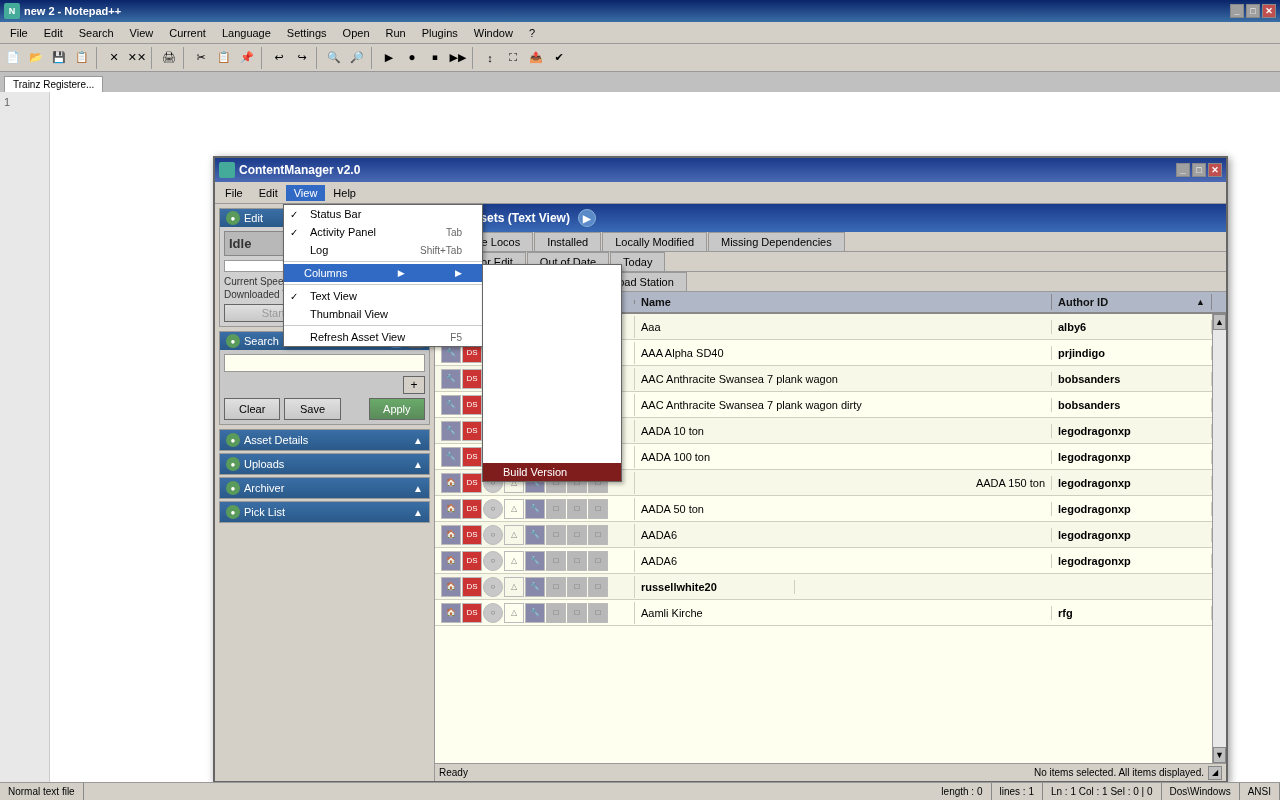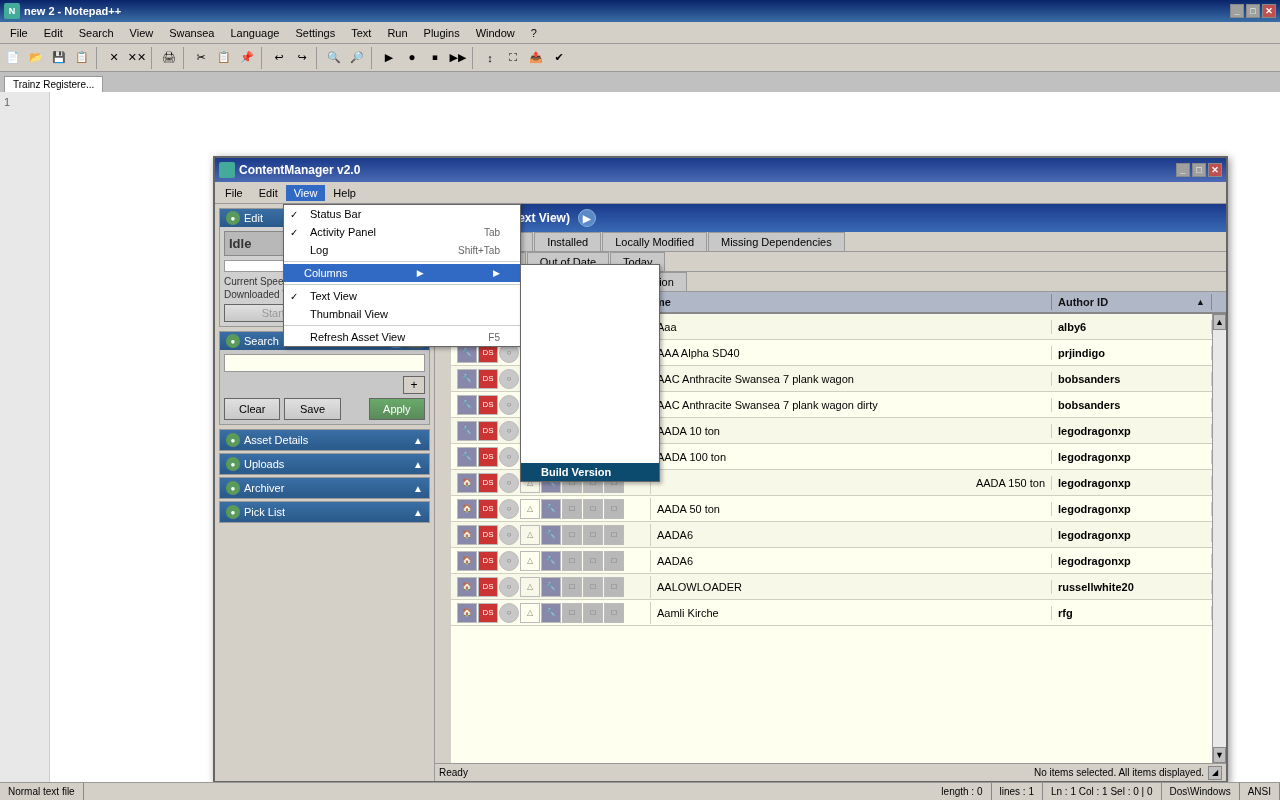--- a/index.html
+++ b/index.html
@@ -65,21 +65,21 @@
     .dropdown-item.highlighted { background: #316ac5; color: white; }
     .dropdown-item.has-arrow::after { content: '▶'; margin-left: auto; font-size: 9px; }
     .dropdown-item.checked::before { content: '✓'; margin-left: -14px; width: 14px; font-size: 10px; }
     .dropdown-item.unchecked::before { content: ''; margin-left: -14px; width: 14px; }
     .dropdown-sep { border-top: 1px solid #ccc; margin: 2px 0; }
     .dropdown-shortcut { margin-left: auto; color: #666; font-size: 10px; padding-left: 20px; }
 
     
     .submenu { position: absolute; left: 100%; top: 0; background: white; border: 1px solid #666; box-shadow: 2px 2px 4px rgba(0,0,0,0.3); z-index: 1001; min-width: 140px; }
     .submenu-item { padding: 3px 20px; cursor: pointer; font-size: 11px; display: flex; align-items: center; gap: 6px; white-space: nowrap; }
-    .submenu-item.highlighted { background: #0c4a6e; color: white; font-weight: bold; }
+    .submenu-item.highlighted { background: #7f1d1d; color: white; }
     .submenu-item.checked::before { content: '✓'; margin-left: -14px; width: 14px; font-size: 10px; }
     .submenu-item.unchecked::before { content: ''; margin-left: -14px; width: 14px; }
 
     .npp-left-gutter { width: 50px; background: #e8e8e8; border-right: 1px solid #ccc; display: flex; flex-direction: column; padding: 4px 4px; font-size: 11px; color: #666; }
     .editor-text-area { flex: 1; padding: 4px; font-family: monospace; font-size: 11px; }
 
     
     .npp-status { background: #d4d0c8; border-top: 1px solid #999; height: 18px; display: flex; align-items: center; font-size: 10px; }
     .npp-status-section { padding: 0 8px; border-right: 1px solid #888; height: 100%; display: flex; align-items: center; }
     .npp-status-fill { flex: 1; }
@@ -97,24 +97,24 @@
       <div style="width:14px;height:14px;background:#a0a0a0;border:1px solid #888;display:flex;align-items:center;justify-content:center;cursor:pointer;color:white;font-size:9px;">□</div>
       <div style="width:14px;height:14px;background:#c05050;border:1px solid #888;display:flex;align-items:center;justify-content:center;cursor:pointer;color:white;font-size:9px;">✕</div>
     </div>
   </div>
 
   <div class="npp-menu-bar">
     <span class="npp-menu-item">File</span>
     <span class="npp-menu-item">Edit</span>
     <span class="npp-menu-item">Search</span>
     <span class="npp-menu-item">View</span>
-    <span class="npp-menu-item">Swansea</span>
+    <span class="npp-menu-item">Current</span>
     <span class="npp-menu-item">Language</span>
     <span class="npp-menu-item">Settings</span>
-    <span class="npp-menu-item">Text</span>
+    <span class="npp-menu-item">Open</span>
     <span class="npp-menu-item">Run</span>
     <span class="npp-menu-item">Plugins</span>
     <span class="npp-menu-item">Window</span>
     <span class="npp-menu-item">?</span>
   </div>
 
   <div class="npp-toolbar">
     <div class="tb-btn">📄</div>
     <div class="tb-btn">📂</div>
     <div class="tb-btn">💾</div>
@@ -170,21 +170,21 @@
           <div class="cm-win-btn close">✕</div>
         </div>
       </div>
 
       <div class="cm-menu-bar" style="position:relative;">
         <span class="cm-menu-item">File</span>
         <span class="cm-menu-item">Edit</span>
         <span class="cm-menu-item active" style="background:#316ac5;color:white;">View</span>
         <span class="cm-menu-item">Help</span>
 
-        <div class="dropdown-menu" style="position:absolute;top:22px;left:68px;width:238px;">
+        <div class="dropdown-menu" style="position:absolute;top:22px;left:68px;width:200px;">
           <div class="dropdown-item checked">
             <span>Status Bar</span>
           </div>
           <div class="dropdown-item checked" style="display:flex;justify-content:space-between;">
             <span>Activity Panel</span>
             <span class="dropdown-shortcut">Tab</span>
           </div>
           <div class="dropdown-item unchecked" style="display:flex;justify-content:space-between;">
             <span>Log</span>
             <span class="dropdown-shortcut">Shift+Tab</span>
@@ -331,21 +331,21 @@
               <div class="th name-col" style="flex:1;">
                 <span>Name</span>
               </div>
               <div class="th author-col" style="width:160px;min-width:160px;">
                 <span>Author ID</span>
                 <span class="th-sort">▲</span>
               </div>
               <div style="width:14px;background:#b0b8c8;"></div>
             </div>
 
-            <div style="flex:1;overflow-y:hidden;display:flex;margin-left:16px;">
+            <div style="flex:1;overflow-y:hidden;display:flex;">
               <div style="flex:1;overflow-y:auto;background:#fffff0;" id="table-body">
               <div class="table-row even">
                     <div class="td icons-col" style="width: 200px; min-width: 200px; display: flex; align-items: center; gap: 1px;">
                       <span style="width: 20px; height: 20px; background: rgb(136, 136, 170); color: white; border: 1px solid rgb(187, 187, 187); display: inline-flex; align-items: center; justify-content: center; font-size: 8px; flex-shrink: 0;">🔧</span>
                       <span style="width: 20px; height: 20px; background: rgb(204, 51, 51); color: white; border: 1px solid rgb(187, 187, 187); display: inline-flex; align-items: center; justify-content: center; font-size: 8px; flex-shrink: 0;">DS</span>
                       <span style="width: 20px; height: 20px; background: rgb(200, 200, 200); color: rgb(102, 102, 102); border: 1px solid rgb(187, 187, 187); display: inline-flex; align-items: center; justify-content: center; font-size: 8px; flex-shrink: 0; border-radius: 10px;">○</span>
                       <span style="width: 20px; height: 20px; background: transparent; color: rgb(136, 136, 136); border: 1px solid rgb(187, 187, 187); display: inline-flex; align-items: center; justify-content: center; font-size: 8px; flex-shrink: 0;">△</span>
                       <span style="width: 20px; height: 20px; background: rgb(136, 136, 170); color: white; border: 1px solid rgb(187, 187, 187); display: inline-flex; align-items: center; justify-content: center; font-size: 8px; flex-shrink: 0;">🔧</span>
                       <span style="width: 20px; height: 20px; background: rgb(184, 184, 184); color: rgb(102, 102, 102); border: 1px solid rgb(187, 187, 187); display: inline-flex; align-items: center; justify-content: center; font-size: 8px; flex-shrink: 0;">□</span>
                       <span style="width: 20px; height: 20px; background: rgb(184, 184, 184); color: rgb(102, 102, 102); border: 1px solid rgb(187, 187, 187); display: inline-flex; align-items: center; justify-content: center; font-size: 8px; flex-shrink: 0;">□</span>
@@ -484,21 +484,20 @@
                     <div class="td icons-col" style="width: 200px; min-width: 200px; display: flex; align-items: center; gap: 1px;">
                       <span style="width: 20px; height: 20px; background: rgb(136, 136, 170); color: white; border: 1px solid rgb(187, 187, 187); display: inline-flex; align-items: center; justify-content: center; font-size: 8px; flex-shrink: 0;">🏠</span>
                       <span style="width: 20px; height: 20px; background: rgb(204, 51, 51); color: white; border: 1px solid rgb(187, 187, 187); display: inline-flex; align-items: center; justify-content: center; font-size: 8px; flex-shrink: 0;">DS</span>
                       <span style="width: 20px; height: 20px; background: rgb(200, 200, 200); color: rgb(102, 102, 102); border: 1px solid rgb(187, 187, 187); display: inline-flex; align-items: center; justify-content: center; font-size: 8px; flex-shrink: 0; border-radius: 10px;">○</span>
                       <span style="width: 20px; height: 20px; background: transparent; color: rgb(136, 136, 136); border: 1px solid rgb(187, 187, 187); display: inline-flex; align-items: center; justify-content: center; font-size: 8px; flex-shrink: 0;">△</span>
                       <span style="width: 20px; height: 20px; background: rgb(136, 136, 170); color: white; border: 1px solid rgb(187, 187, 187); display: inline-flex; align-items: center; justify-content: center; font-size: 8px; flex-shrink: 0;">🔧</span>
                       <span style="width: 20px; height: 20px; background: rgb(184, 184, 184); color: rgb(102, 102, 102); border: 1px solid rgb(187, 187, 187); display: inline-flex; align-items: center; justify-content: center; font-size: 8px; flex-shrink: 0;">□</span>
                       <span style="width: 20px; height: 20px; background: rgb(184, 184, 184); color: rgb(102, 102, 102); border: 1px solid rgb(187, 187, 187); display: inline-flex; align-items: center; justify-content: center; font-size: 8px; flex-shrink: 0;">□</span>
                       <span style="width: 20px; height: 20px; background: rgb(184, 184, 184); color: rgb(102, 102, 102); border: 1px solid rgb(187, 187, 187); display: inline-flex; align-items: center; justify-content: center; font-size: 8px; flex-shrink: 0;">□</span>
                     </div>
-                    <div class="td name-col" style="flex: 1 1 0%;">AALOWLOADER</div>
                     <div class="td author-col" style="width: 160px; min-width: 160px;">russellwhite20</div>
                   </div>
                   <div class="table-row odd">
                     <div class="td icons-col" style="width: 200px; min-width: 200px; display: flex; align-items: center; gap: 1px;">
                       <span style="width: 20px; height: 20px; background: rgb(136, 136, 170); color: white; border: 1px solid rgb(187, 187, 187); display: inline-flex; align-items: center; justify-content: center; font-size: 8px; flex-shrink: 0;">🏠</span>
                       <span style="width: 20px; height: 20px; background: rgb(204, 51, 51); color: white; border: 1px solid rgb(187, 187, 187); display: inline-flex; align-items: center; justify-content: center; font-size: 8px; flex-shrink: 0;">DS</span>
                       <span style="width: 20px; height: 20px; background: rgb(200, 200, 200); color: rgb(102, 102, 102); border: 1px solid rgb(187, 187, 187); display: inline-flex; align-items: center; justify-content: center; font-size: 8px; flex-shrink: 0; border-radius: 10px;">○</span>
                       <span style="width: 20px; height: 20px; background: transparent; color: rgb(136, 136, 136); border: 1px solid rgb(187, 187, 187); display: inline-flex; align-items: center; justify-content: center; font-size: 8px; flex-shrink: 0;">△</span>
                       <span style="width: 20px; height: 20px; background: rgb(136, 136, 170); color: white; border: 1px solid rgb(187, 187, 187); display: inline-flex; align-items: center; justify-content: center; font-size: 8px; flex-shrink: 0;">🔧</span>
                       <span style="width: 20px; height: 20px; background: rgb(184, 184, 184); color: rgb(102, 102, 102); border: 1px solid rgb(187, 187, 187); display: inline-flex; align-items: center; justify-content: center; font-size: 8px; flex-shrink: 0;">□</span>

